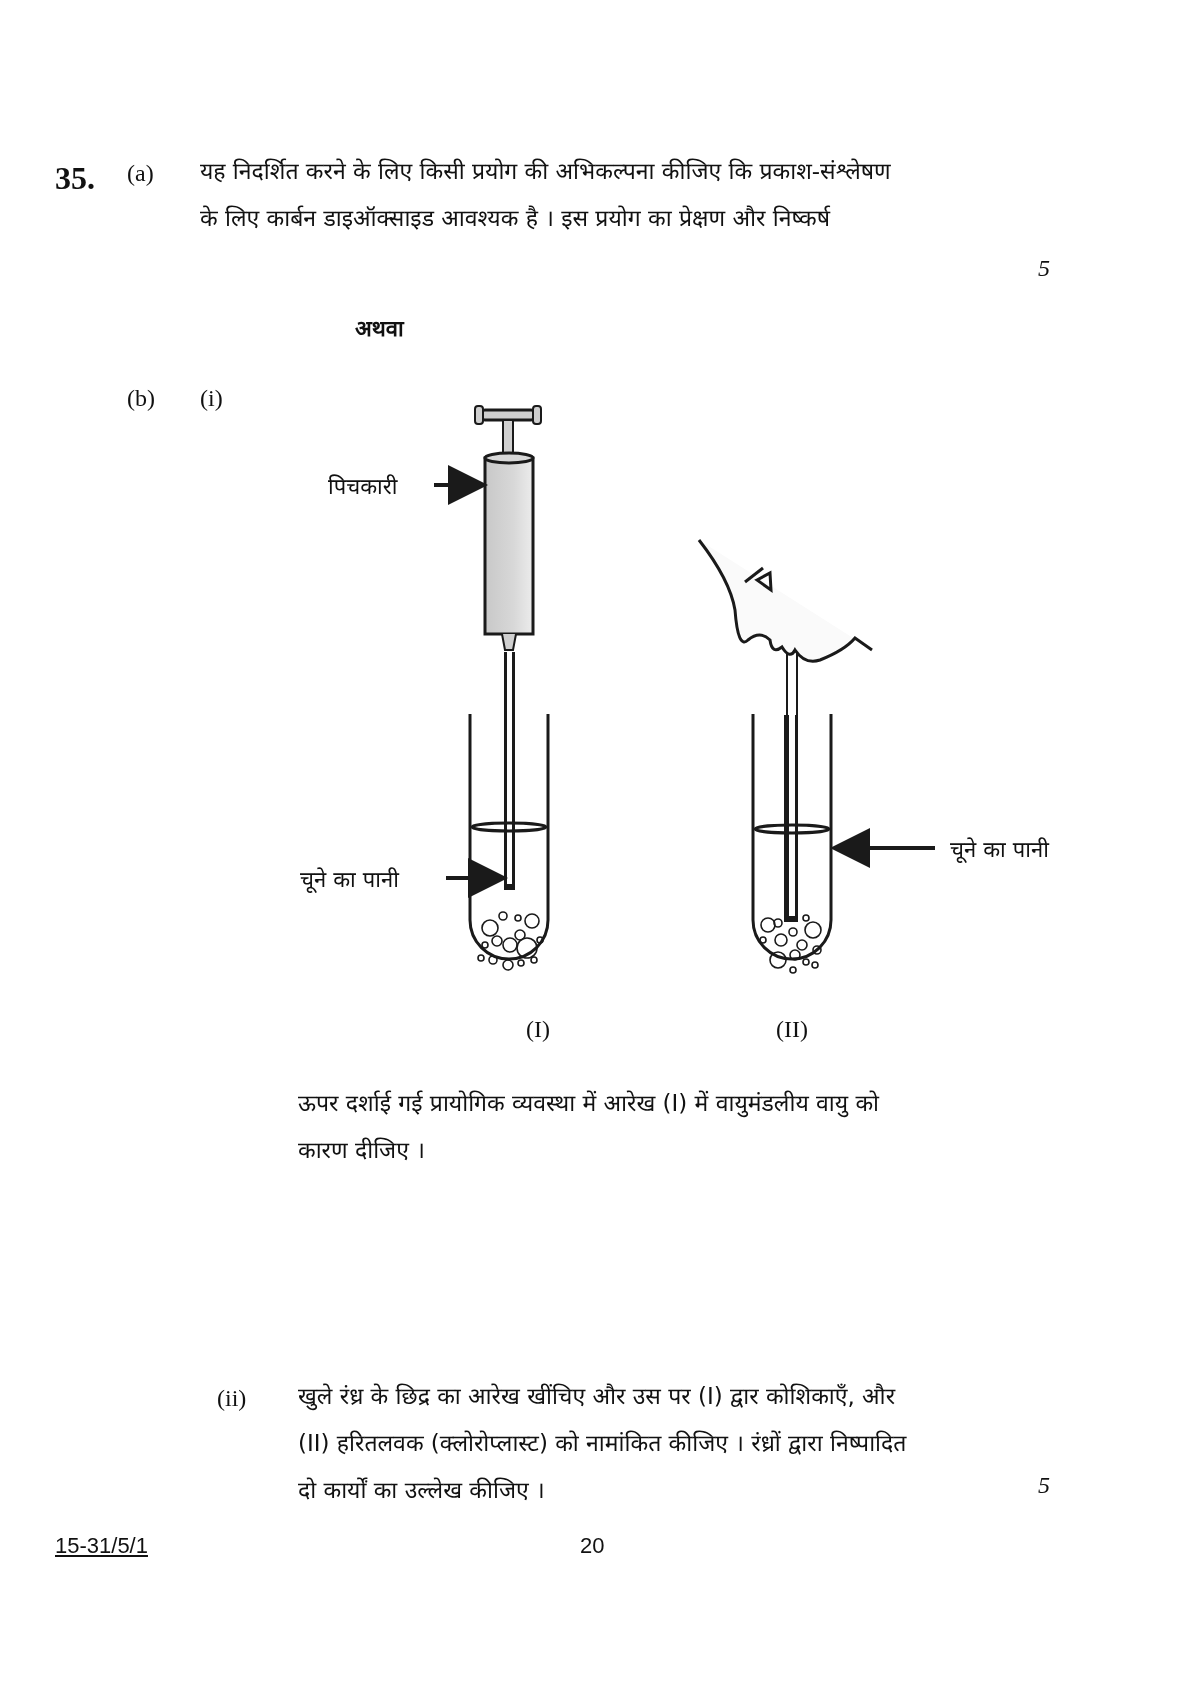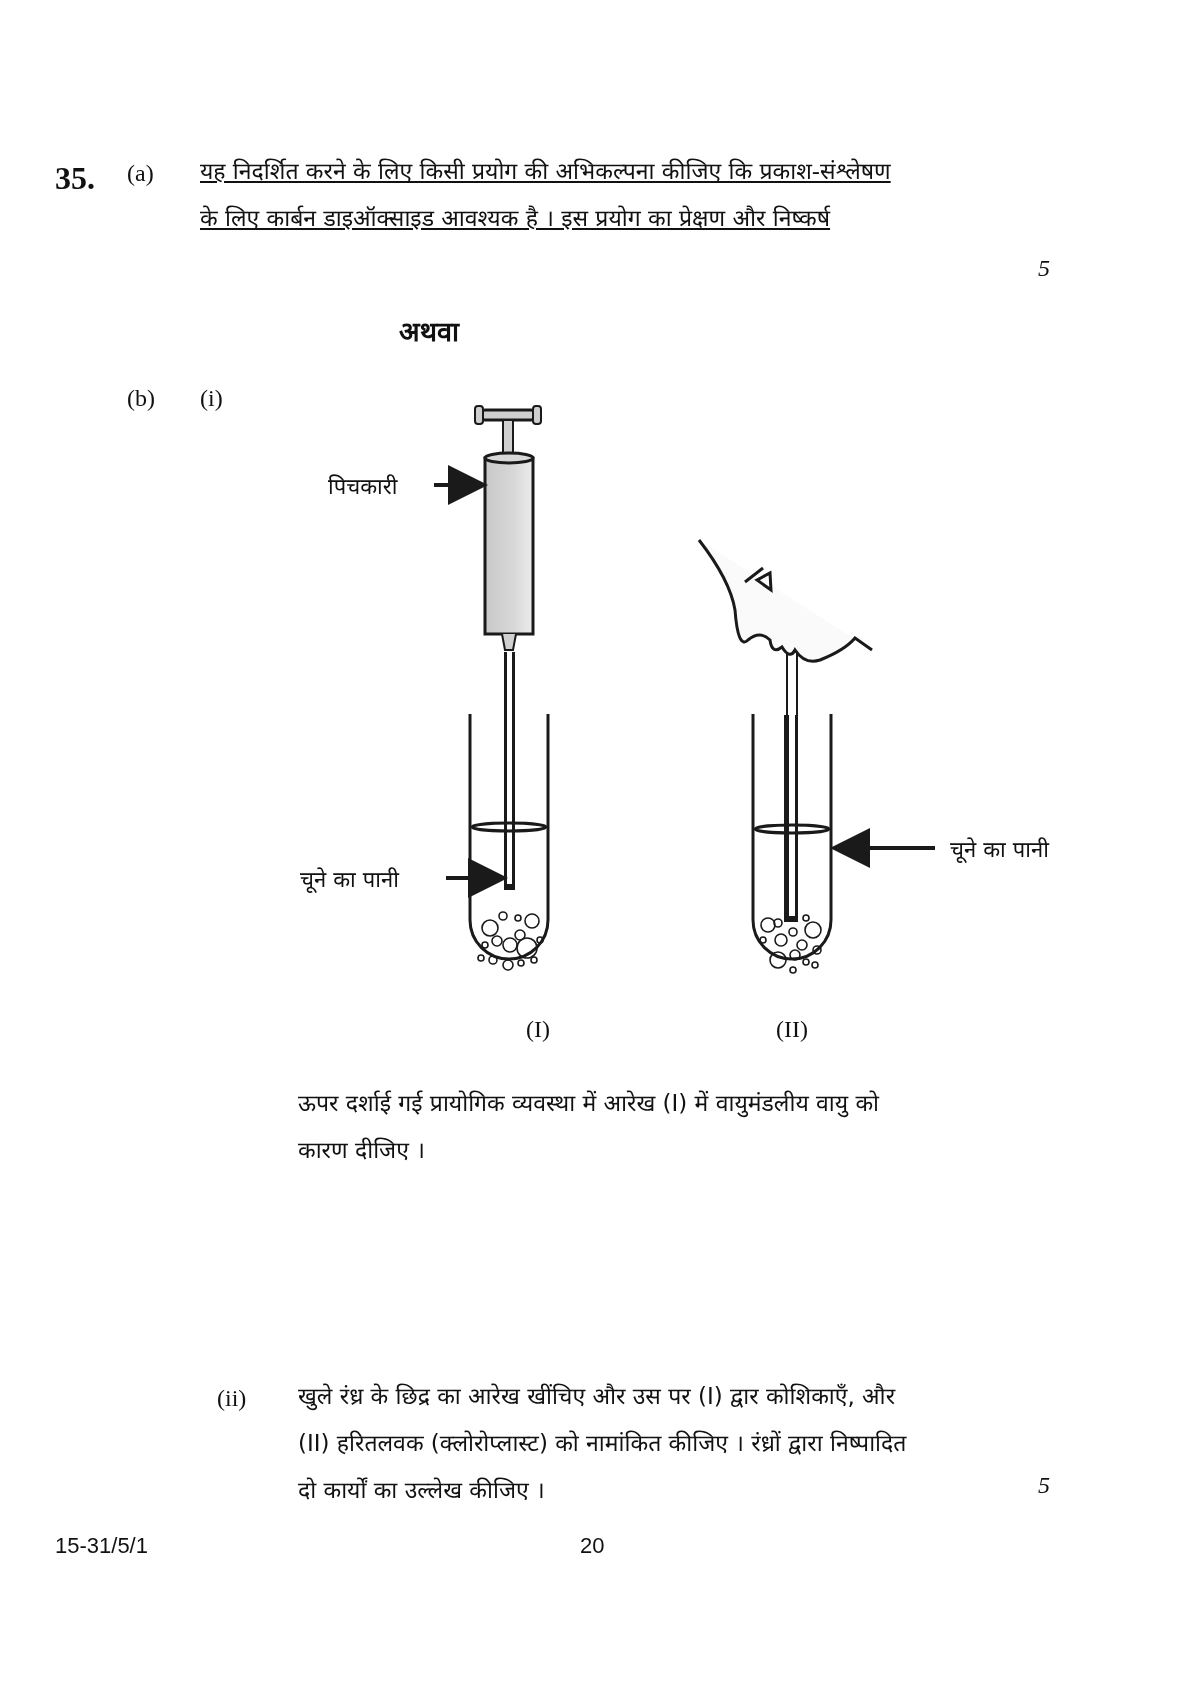--- a/index.html
+++ b/index.html
@@ -3,33 +3,33 @@
   <meta charset="utf-8">
   <style>
     html, body { margin: 0; padding: 0; background: #ffffff; }
     body { width: 1190px; height: 1683px; position: relative; overflow: hidden;
            font-family: "DejaVu Serif", "Liberation Serif", serif; color: #111; }
     .abs { position: absolute; }
     .qnum { left: 55px; top: 160px; font-size: 32px; font-weight: bold; font-family: "Liberation Serif", serif; }
     .part { font-family: "Liberation Serif", serif; font-size: 24px; }
     .hindi { font-family: "DejaVu Sans", sans-serif; font-size: 23px; line-height: 47px; text-align: justify; text-align-last: left; }
     .marks { font-family: "Liberation Serif", serif; font-style: italic; font-size: 24px; }
-    .athva { font-family: Liberation Sans, sans-serif; font-weight: bold; font-size: 27px; margin-left: 44px; }
+    .athva { font-family: Liberation Sans, sans-serif; font-weight: bold; font-size: 22px; }
     .label { font-family: "DejaVu Sans", sans-serif; font-size: 22px; white-space: nowrap; }
     .figlabel { font-family: "Liberation Serif", serif; font-size: 24px; }
     .footer { font-family: "Liberation Sans", sans-serif; font-size: 22px; }
     svg { position: absolute; left: 0; top: 0; }
   </style>
 </head>
 <body>
 
 <div class="abs qnum">35.</div>
 <div class="abs part" style="left:127px; top:160px;">(a)</div>
 
-<div class="abs hindi" style="left:200px; top:148px; width:800px;text-decoration:underline;">
+<div class="abs hindi" style="left:200px; top:148px; width:800px;">
   <div>यह निदर्शित करने के लिए किसी प्रयोग की अभिकल्पना कीजिए कि प्रकाश-संश्लेषण</div>
   <div>के लिए कार्बन डाइऑक्साइड आवश्यक है । इस प्रयोग का प्रेक्षण और निष्कर्ष</div>
 </div>
 <div class="abs marks" style="left:1038px; top:255px;">5</div>
 
 <div class="abs athva" style="left:355px; top:312px;">अथवा</div>
 
 <div class="abs part" style="left:127px; top:385px;">(b)</div>
 <div class="abs part" style="left:200px; top:385px;">(i)</div>
 
@@ -132,14 +132,14 @@
 </div>
 
 <div class="abs part" style="left:217px; top:1385px;">(ii)</div>
 <div class="abs hindi" style="left:298px; top:1373px; width:705px;">
   <div>खुले रंध्र के छिद्र का आरेख खींचिए और उस पर (I) द्वार कोशिकाएँ, और</div>
   <div>(II) हरितलवक (क्लोरोप्लास्ट) को नामांकित कीजिए । रंध्रों द्वारा निष्पादित</div>
   <div>दो कार्यों का उल्लेख कीजिए ।</div>
 </div>
 <div class="abs marks" style="left:1038px; top:1472px;">5</div>
 
-<div class="abs footer" style="left:55px; top:1533px;">15-31/5/1</div>
+<div class="abs footer" style="left:55px; top:1533px;text-decoration:underline;">15-31/5/1</div>
 <div class="abs footer" style="left:580px; top:1533px;">20</div>
 
 </body></html>

